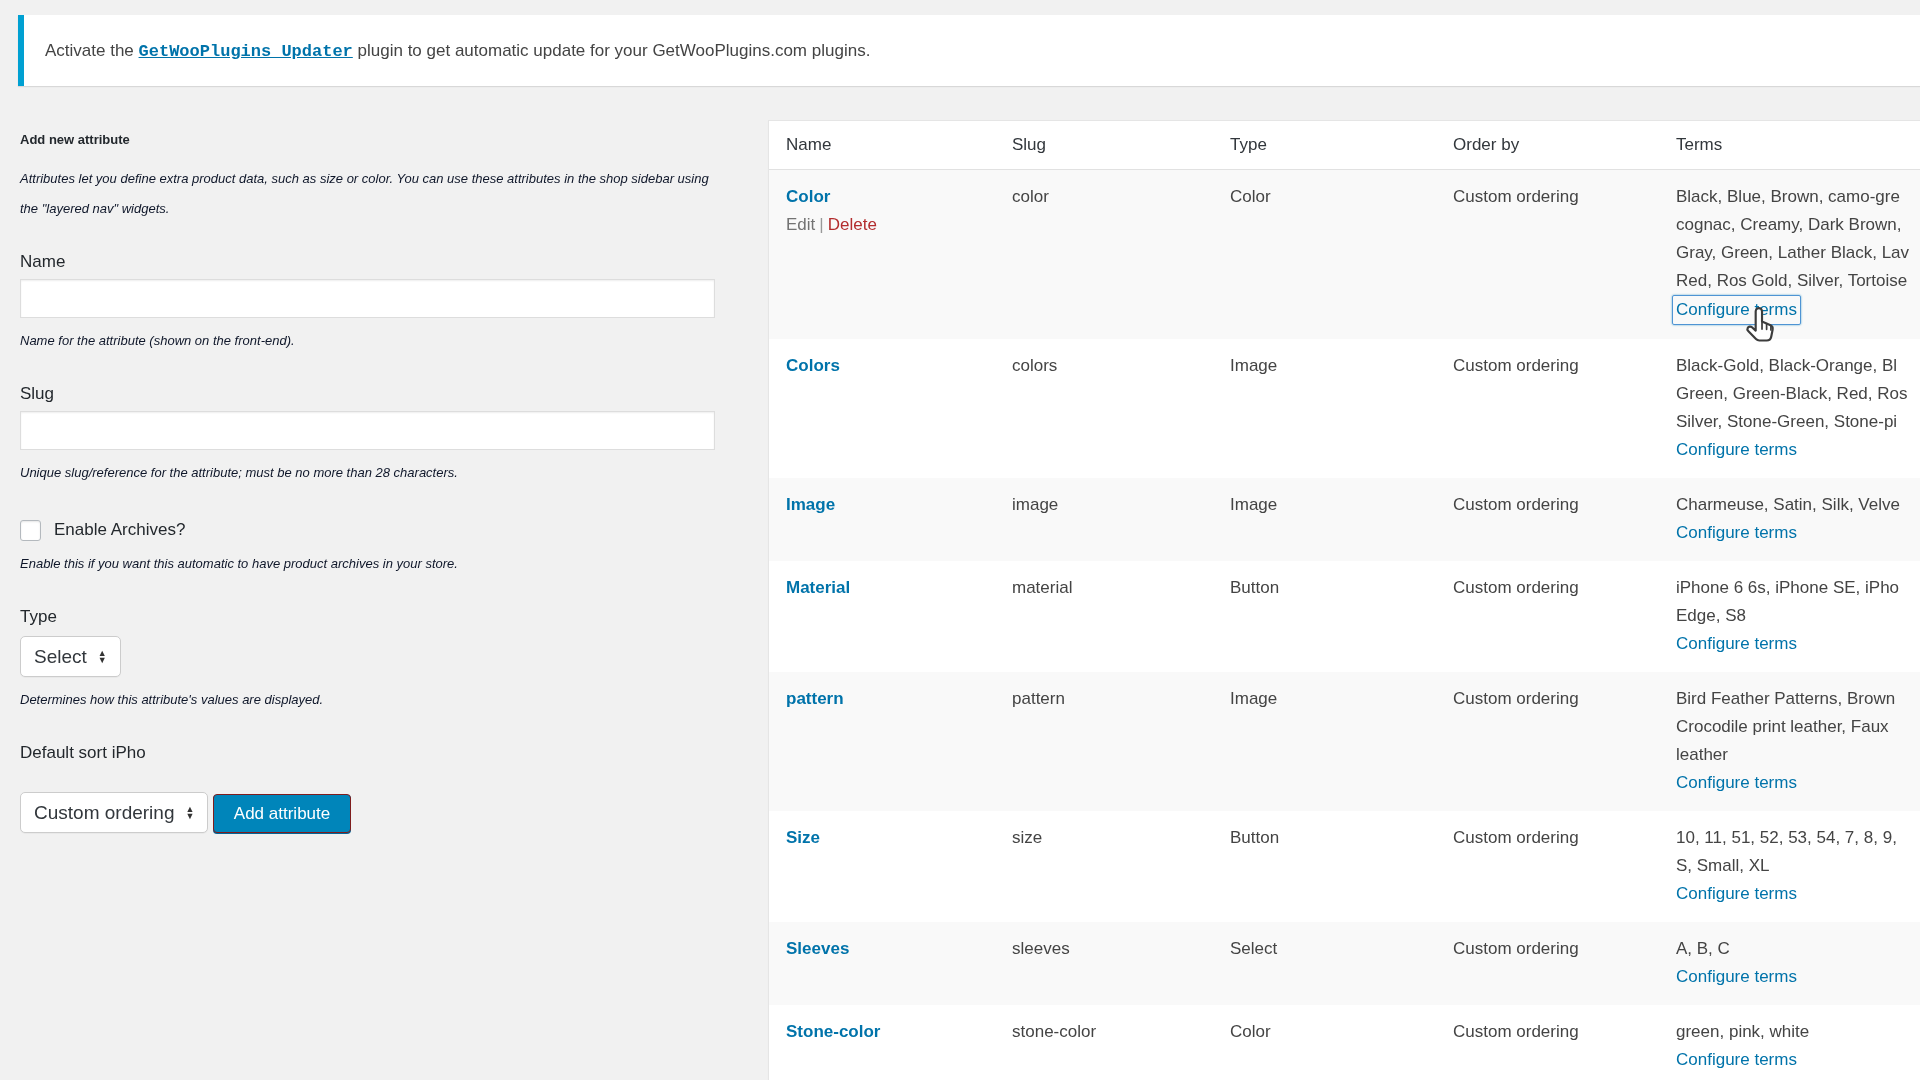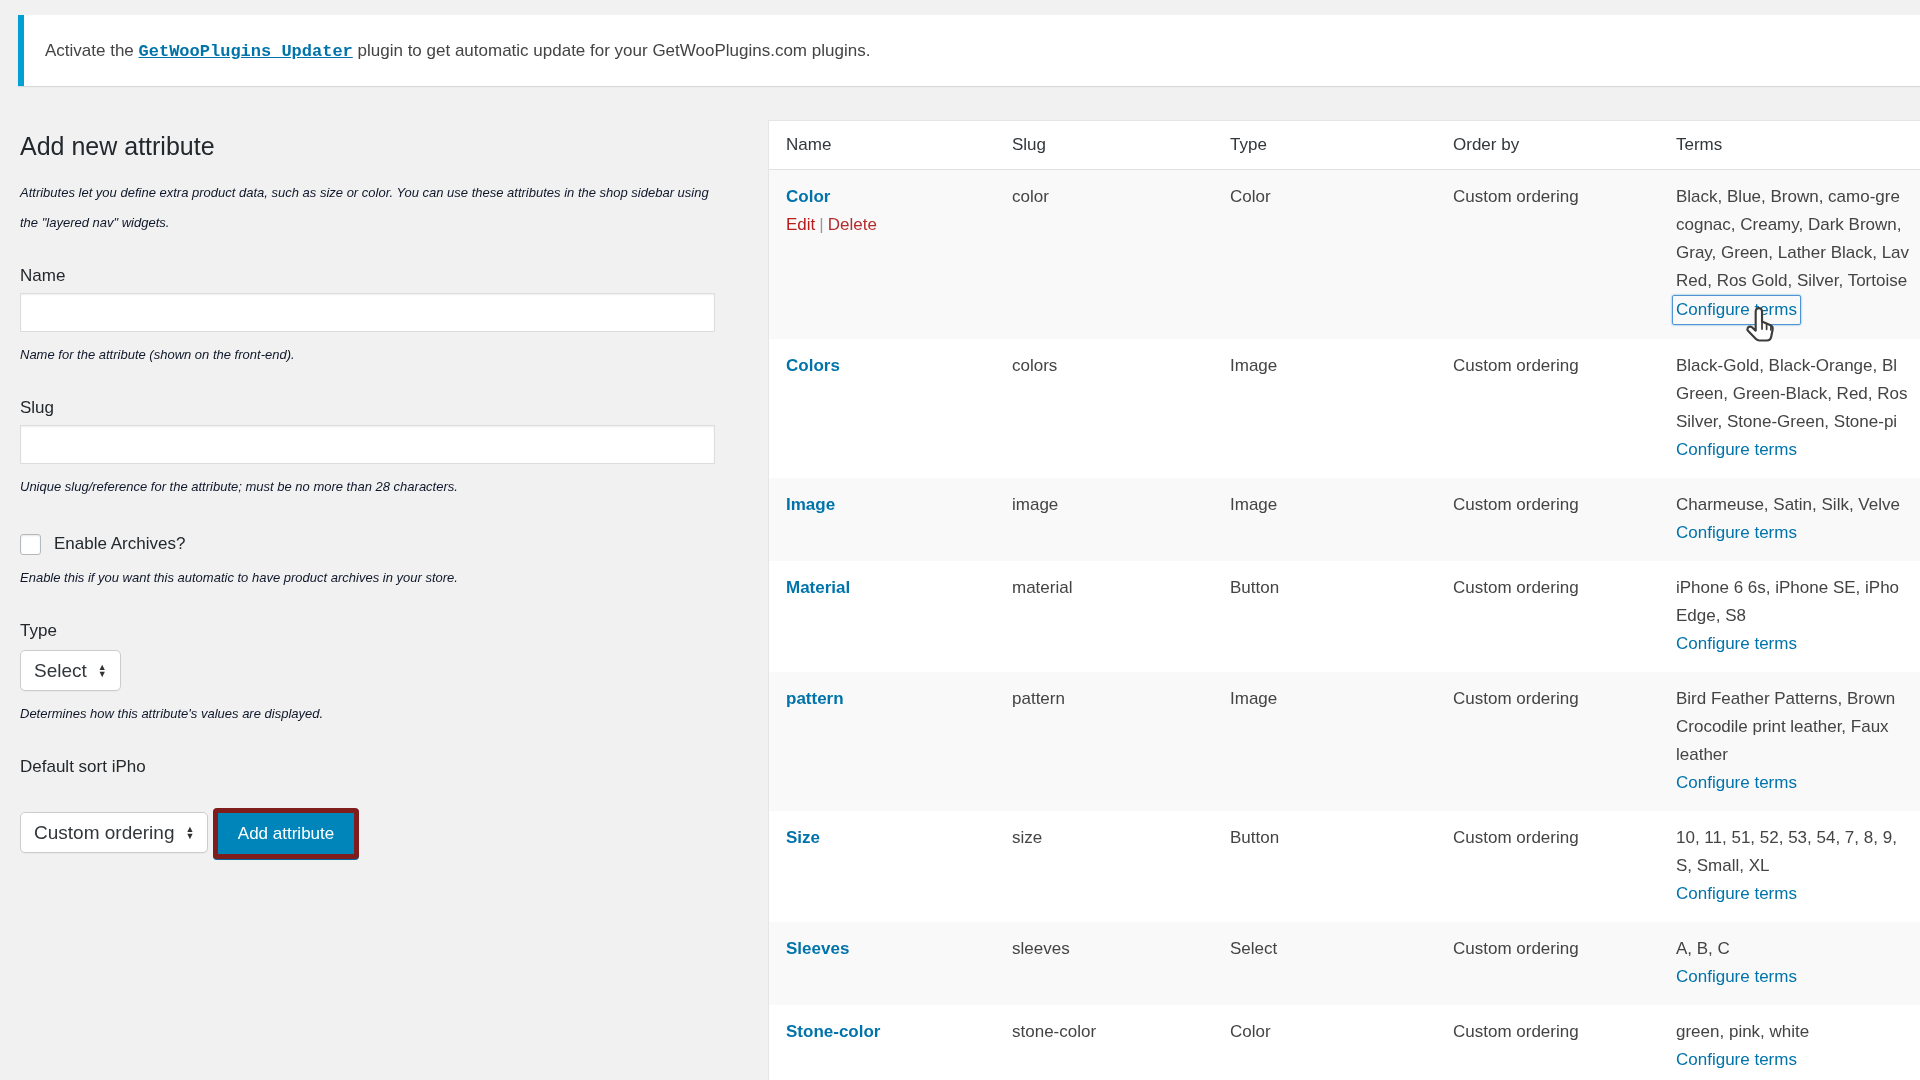--- a/index.html
+++ b/index.html
@@ -16,21 +16,21 @@
     position:absolute; left:18px; top:15px; width:1990px; height:71px;
     background:#fff; border-left:6px solid #00a0d2;
     box-shadow:0 1px 1px 0 rgba(0,0,0,.1);
     display:flex; align-items:center; padding-left:21px;
     font-size:17px; color:#444;
   }
   .notice a { color:#0073aa; font-weight:bold; text-decoration:underline; cursor:pointer;font-family:Liberation Mono, monospace; }
 
   
   .attr-form { position:absolute; left:20px; top:132px; width:695px; }
-  .attr-form h1 { font-size:25px; font-weight:normal; color:#23282d; }
+  .attr-form h1 { font-size:13px; font-weight:bold; color:#23282d; }
   .attr-form p.help { font-style:italic; color:#0f172a; font-size:13px; line-height:30px; margin-top:8px; }
   .attr-form p.intro { margin-top:17px; }
   .field-label { display:block; font-size:17px; color:#23282d; margin-top:28px; margin-bottom:7px; }
   .text-input {
     width:100%; height:39px; background:#fff;
     border:1px solid #ddd; border-radius:0;
     box-shadow:inset 0 1px 2px rgba(0,0,0,.07);
     font-size:17px; padding:0 10px; outline:none;
     font-family:"Liberation Sans", sans-serif;
   }
@@ -42,22 +42,22 @@
   .check-row .check-label { font-size:17px; margin-left:13px; margin-top:0; margin-bottom:0; }
   .select-box {
     display:inline-flex; align-items:center; height:41px; margin-top:2px;
     background:#fff; border:1px solid #ccc; border-radius:5px;
     padding:0 13px; font-size:19px; color:#32373c; cursor:pointer;
     box-shadow:0 1px 0 rgba(0,0,0,.03);
   }
   .sort-arrows { display:inline-flex; flex-direction:column; align-items:center; margin-left:11px; }
   .sort-arrows span { font-size:9px; line-height:7px; color:#333; }
   .button-primary {
-    display:inline-block; margin-top:24px; height:51px; padding:0 20px;
-    background:#0085ba; border:5px solid #7f1d1d; border-radius:4px;
+    display:inline-block; margin-top:24px; height:39px; padding:0 20px;
+    background:#0085ba; border:1px solid #7f1d1d; border-radius:4px;
     box-shadow:0 1px 0 #006799; color:#fff; font-size:17px;
     font-family:"Liberation Sans", sans-serif; cursor:pointer;
   }
 
   
   .attr-table-wrap {
     position:absolute; left:768px; top:120px; width:1400px;
     background:#fff; border:1px solid #e5e5e5;
     box-shadow:0 1px 1px rgba(0,0,0,.04);
   }
@@ -70,21 +70,21 @@
     text-align:left; font-weight:normal; font-size:17px; color:#32373c;
     padding:14px 0 14px 17px; border-bottom:1px solid #e1e1e1; background:#fff;
   }
   table.attr-table td {
     vertical-align:top; font-size:17px; color:#444;
     padding:13px 0 14px 17px; line-height:28px;
   }
   table.attr-table tr.alt td { background:#f9f9f9; }
   a.row-title { color:#0073aa; font-weight:bold; text-decoration:none; cursor:pointer; }
   .row-actions { font-size:17px; }
-  .row-actions .edit { color:#b91c1c; cursor:pointer; text-decoration:none; }
+  .row-actions .edit { color:#737373; cursor:pointer; text-decoration:none; }
   .row-actions .sep { color:#999; margin:0 4px; }
   .row-actions .delete { color:#b32d2e; cursor:pointer; text-decoration:none; }
   .terms-line { white-space:nowrap; overflow:hidden; }
   a.configure { color:#0073aa; text-decoration:none; cursor:pointer; }
   .focus-ring {
     display:inline-block; border:1px solid #4f94d4; border-radius:2px;
     box-shadow:0 0 2px rgba(30,140,190,.8); padding:0 3px; margin-left:-4px;
   }
 
   

